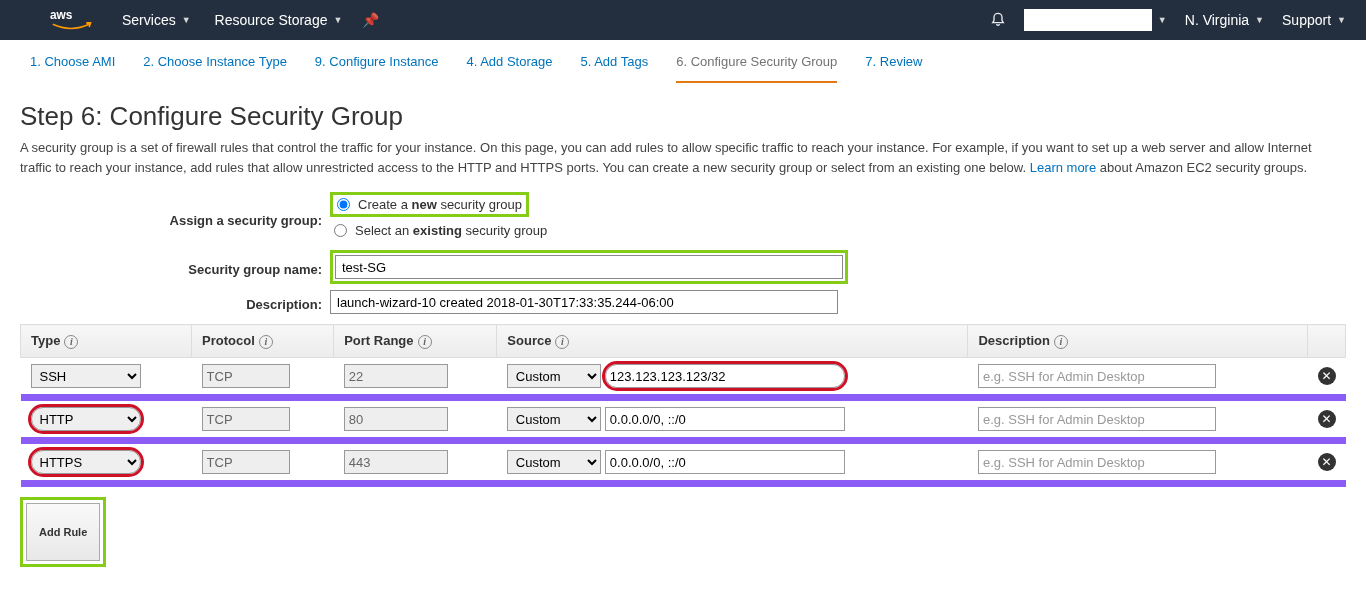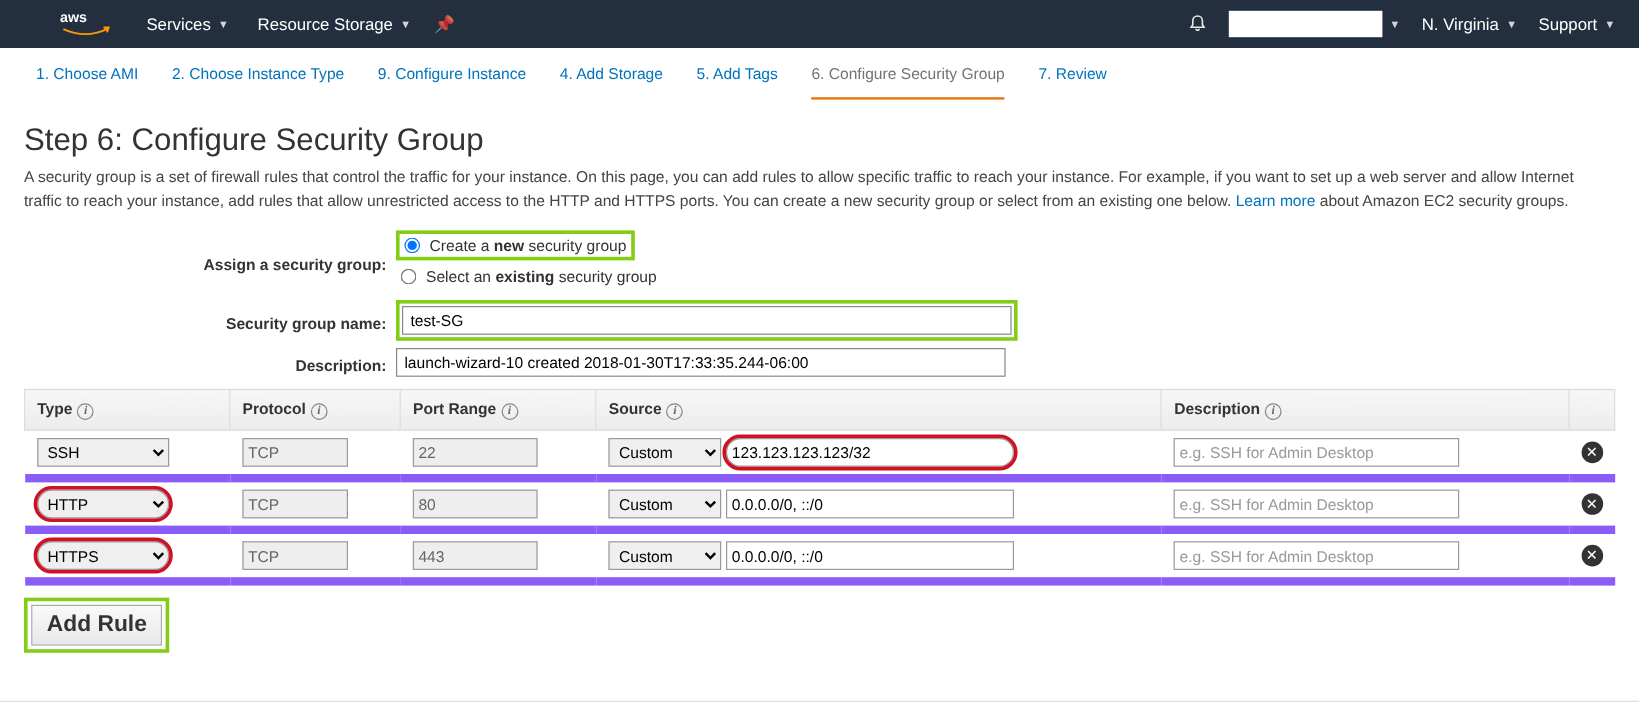--- a/index.html
+++ b/index.html
@@ -46,21 +46,21 @@
   .col-port input { width: 104px; background: #eee; color: #666; }
   .col-source { white-space: nowrap; }
   .col-source select { width: 94px; }
   .col-source input { width: 240px; margin-left: 4px; }
   .col-desc input { width: 238px; color: #999; }
   .col-desc input::placeholder { color: #999; }
   .remove-x { width: 18px; height: 18px; background: #333; color: #fff; border-radius: 50%; display: inline-flex; align-items: center; justify-content: center; font-size: 12px; cursor: pointer; }
   .highlight-cell { outline: 3px solid #ce1126; border-radius: 12px; }
   
   .add-rule-wrap { margin-top: 10px; }
-  .add-rule-btn { border: 1px solid #aaa; background: linear-gradient(#f9f9f9,#e8e8e8); padding: 5px 12px; font-size: 19px; cursor: pointer; font-weight: bold; color: #333; }
+  .add-rule-btn { border: 1px solid #aaa; background: linear-gradient(#f9f9f9,#e8e8e8); padding: 22px 12px; font-size: 11px; cursor: pointer; font-weight: bold; color: #333; }
   
   .footer { border-top: 1px solid #ddd; margin-top: 40px; padding: 14px 14px 14px 0; display: flex; justify-content: flex-end; align-items: center; gap: 14px; font-size: 14px; }
   .cancel-link { color: #0073bb; cursor: pointer; font-weight: bold; }
   .prev-btn { border: 1px solid #aaa; background: linear-gradient(#f9f9f9,#e8e8e8); padding: 7px 14px; font-size: 14px; cursor: pointer; font-weight: bold; color: #333; border-radius: 2px; }
   .review-btn { background: linear-gradient(#3f8fd9,#1166bb); border: 1px solid #0a4f8f; color: #fff; padding: 7px 16px; font-size: 14px; font-weight: bold; cursor: pointer; border-radius: 2px; }
   .review-wrap { outline: 3px solid #ce1126; padding: 2px; }
 </style>
 </head>
 <body>
 

